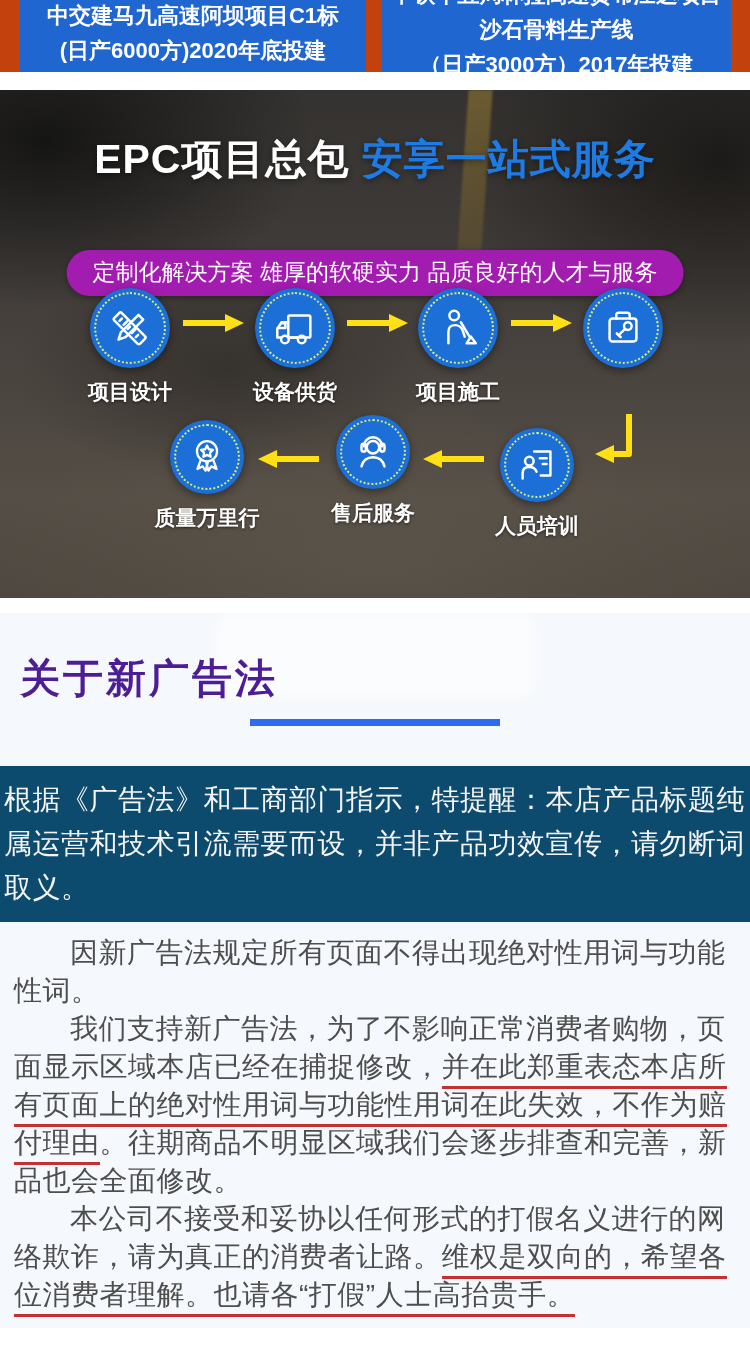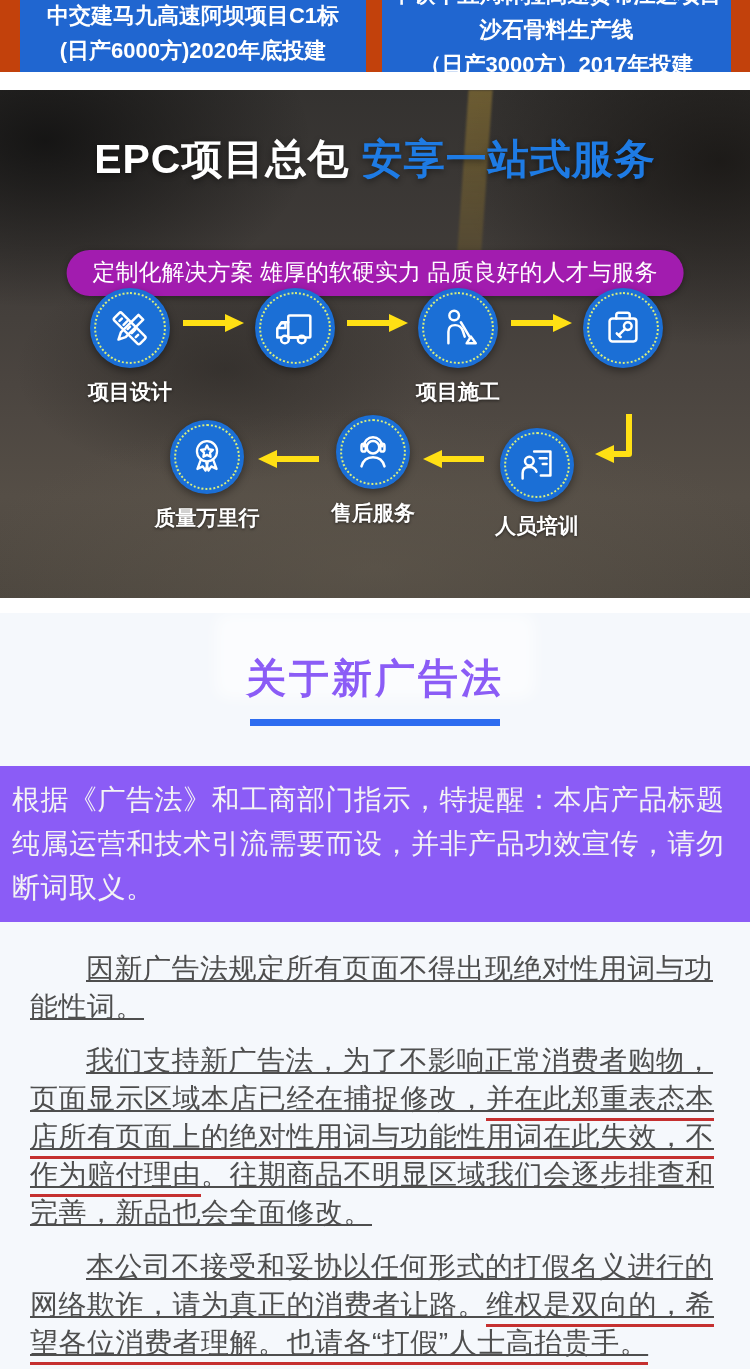--- a/index.html
+++ b/index.html
@@ -55,28 +55,28 @@
   .step .label { margin-top:10px; color:#ffffff; font-size:21px; font-weight:700;
     text-shadow:0 1px 3px rgba(0,0,0,.6); white-space:nowrap;text-align:center; }
   .icon-svg { width:46px; height:46px; position:relative; }
   .arrow { position:absolute; }
 
   
   .adlaw { position:relative; background:#f5f8fc; padding-top:38px; margin-top:15px; }
   .ghost { position:absolute; top:0; left:50%; transform:translateX(-50%);
     width:320px; height:86px; background:rgba(255,255,255,.6);
     border-radius:14px; filter:blur(7px); }
-  .adlaw h2 { position:relative; text-align:center; font-size:40px; font-weight:800;
-    color:#8b5cf6; letter-spacing:3px; }
+  .adlaw h2 { position:relative; text-align:left; font-size:40px; font-weight:800;
+    color:#4c1d95; letter-spacing:3px;padding-left:20px; }
   .title-bar { width:250px; height:7px; background:#2d6cf0; margin:13px auto 0; }
-  .dark-band { margin-top:40px; background:#8b5cf6; color:#f4f4f4;
-    font-size:28px; line-height:44px; padding:12px 12px 12px; letter-spacing:.5px; }
+  .dark-band { margin-top:40px; background:#0c4a6e; color:#f4f4f4;
+    font-size:28px; line-height:44px; padding:12px 4px 12px; letter-spacing:.5px; }
   .law-body { padding:12px 14px 14px; color:#4e4e4e; font-size:28px; line-height:38px;
     letter-spacing:.5px; }
-  .law-body p { text-indent:2em; margin:16px;text-decoration:underline; }
+  .law-body p { text-indent:2em; margin:0; }
   .law-body .u { border-bottom:3px solid #c53030; padding-bottom:4px; }
   .bottom-space { height:81px; background:#ffffff; }
 </style>
 </head>
 <body>
 
 <div class="page">
 
   <section class="top-cases">
     <div class="case-box left">
@@ -131,20 +131,21 @@
           <g fill="none" stroke="#fff" stroke-width="2.6" stroke-linecap="round" stroke-linejoin="round">
             <rect x="17" y="11" width="23" height="23" rx="1.5"></rect>
             <path d="M17 18 h-7 l-4.5 7 v9 h4"></path>
             <path d="M9.5 19 h4.5 v5 h-8"></path>
             <circle cx="13.5" cy="36" r="4"></circle>
               <circle cx="31" cy="36" r="4"></circle>
             <line x1="17.5" y1="34" x2="27" y2="34"></line>
           </g>
         </svg>
       </div>
+      <div class="label">设备供货</div>
     </div>
 
     <div class="step row1" style="left:383px; top:198px;">
       <div class="circle">
           <div class="ring"></div>
         <svg class="icon-svg" viewBox="0 0 48 48">
           <g fill="none" stroke="#fff" stroke-width="2.6" stroke-linecap="round" stroke-linejoin="round">
             <circle cx="20" cy="11" r="5"></circle>
             <path d="M14 40 V28 q0-7 7-7 q6 0 8 6 l2 6"></path>
             <line x1="27" y1="18" x2="36" y2="33"></line>

